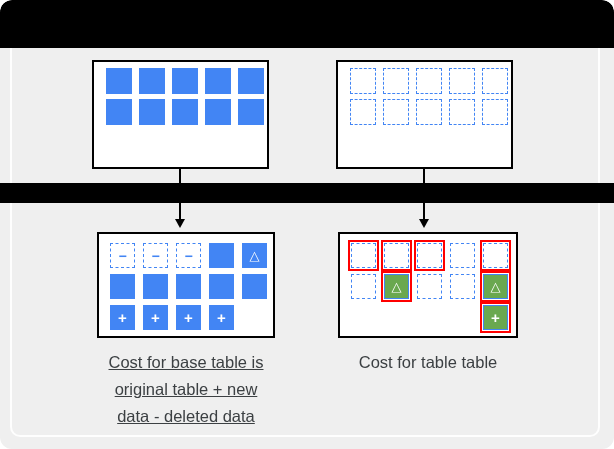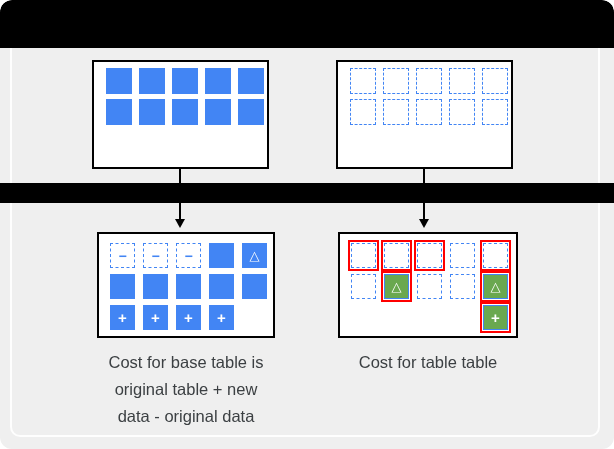--- a/index.html
+++ b/index.html
@@ -36,21 +36,21 @@
   .sym-plus{color:#fff;font-weight:700;font-size:15px;}
   .sym-delta{color:#fff;font-size:13px;}
   .arrow{position:absolute;width:2px;height:50px;background:var(--bar,#000);z-index:2;}
   #arrow-l{left:179px;top:169px;}
   #arrow-r{left:423px;top:169px;}
   .arrow::after{content:"";position:absolute;left:-4.5px;top:100%;
                 border-left:5.5px solid transparent;border-right:5.5px solid transparent;
                 border-top:9px solid var(--bar,#000);}
   .caption{position:absolute;top:349px;width:224px;text-align:center;color:var(--text,#3c4043);
            font-size:16.5px;line-height:27px;z-index:3;}
-  #cap-l{left:74px;}
+  #cap-l{left:74px;text-decoration:underline;}
   #cap-r{left:316px;}
 </style>
 </head>
 <body>
 
 <div class="canvas">
   <div class="inner-outline"></div>
   <div class="top-bar"></div>
   <div class="mid-bar"></div>
 
@@ -164,18 +164,18 @@
           <div class="cell red green">
             <span class="sym sym-plus">+</span>
           </div>
         </div>
       </div>
   </div>
 
   <div class="caption" id="cap-l">
       <div>Cost for base table is</div>
       <div>original table + new</div>
-      <div>data - original data</div>
+      <div>data - deleted data</div>
     </div>
   <div class="caption" id="cap-r">
       <div>Cost for table table</div>
     </div>
 </div>
 
 </body></html>

